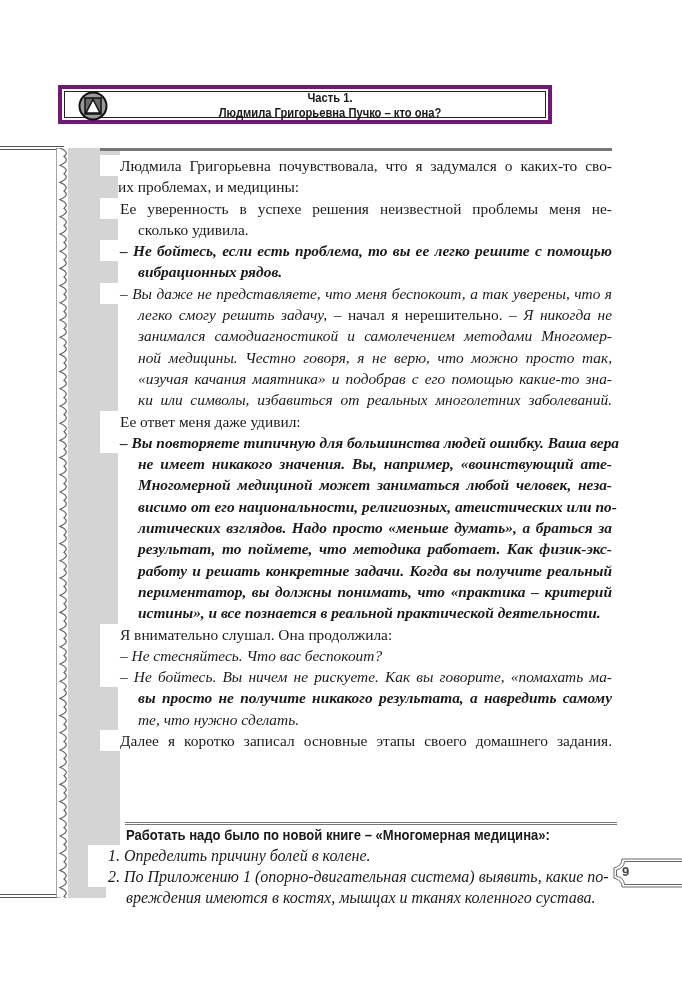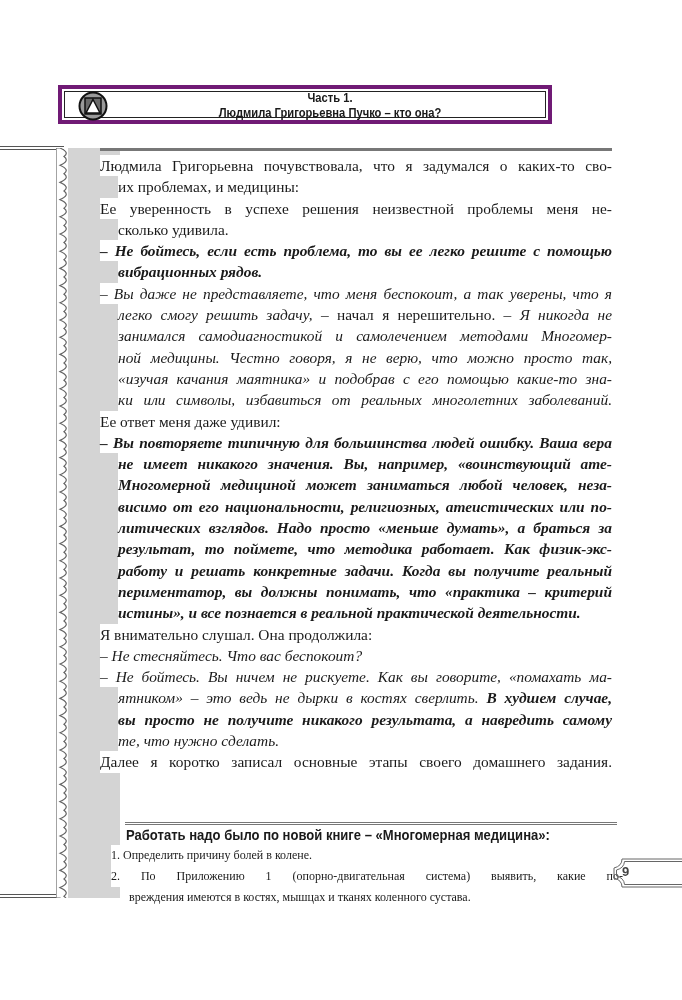--- a/index.html
+++ b/index.html
@@ -19,33 +19,33 @@
   
   .frame-line { position: absolute; left: 0; height: 4px; width: 64px;
          border-top: 1px solid #555; border-bottom: 1px solid #555; box-sizing: border-box; }
   .frame-scallop { position: absolute; left: 56px; width: 16px; }
   .gray-band { position: absolute; left: 68px; top: 148px; width: 52px; height: 750px; background: #d4d4d4; }
   .top-rule { position: absolute; left: 100px; top: 148px; width: 512px; height: 3px; background: #777; }
 
   
   .content { position: absolute; left: 100px; top: 155px; width: 512px; font-size: 15.4px; line-height: 21.3px; }
   .p { position: relative; margin: 0; }
-  .line { display: block; white-space: nowrap; }
+  .line { display: block; white-space: nowrap; padding-left: 20px; }
   .ind { padding-left: 18px; }
   .just { text-align: justify; text-align-last: justify; }
   .it { font-style: italic; }
   .bi { font-style: italic; font-weight: bold; }
   .bg { background: #fff; }
   .textcol { background: #fff; display: block; margin-left: 18px; }
 
   .section-rule { position: absolute; left: 125px; top: 822px; width: 492px; height: 3px;
          border-top: 1px solid #777; border-bottom: 1px solid #777; box-sizing: border-box; }
   .section-title { position: absolute; left: 126px; top: 826px; font-family: "Liberation Sans", "DejaVu Sans", sans-serif;
          font-weight: bold; font-size: 14.5px; line-height: 18px; transform: scaleX(0.9); transform-origin: left; white-space: nowrap; }
-  .list { position: absolute; left: 111px; top: 845px; width: 512px; font-size: 12px; line-height: 21px; }
+  .list { position: absolute; left: 88px; top: 845px; width: 512px; font-size: 16px; line-height: 21px; font-style: italic; }
 
   .page-num-box { position: absolute; left: 612px; top: 858px; width: 70px; height: 30px; }
   .page-num { position: absolute; left: 622px; top: 864px; font-family: "Liberation Sans", "DejaVu Sans", sans-serif;
          font-size: 13px; font-weight: bold; color: #444; }
 </style>
 </head>
 <body>
 
 <div class="hdr">
   <div class="hdr-inner"></div>
@@ -106,21 +106,20 @@
     <span class="line textcol">истины», и все познается в реальной практической деятельности.</span>
   </p>
   <p class="p">
     <span class="line bg">Я внимательно слушал. Она продолжила:</span>
   </p>
   <p class="p it">
     <span class="line bg">– Не стесняйтесь. Что вас беспокоит?</span>
   </p>
   <p class="p it">
     <span class="line just bg">– Не бойтесь. Вы ничем не рискуете. Как вы говорите, «помахать ма-</span>
-    <span class="line textcol just"><span>ятником» – это ведь не дырки в костях сверлить. </span><b>В худшем случае,</b></span>
     <span class="line textcol just" style="font-weight:bold">вы просто не получите никакого результата, а навредить самому</span>
     <span class="line textcol">те, что нужно сделать.</span>
   </p>
   <p class="p">
     <span class="line just bg">Далее я коротко записал основные этапы своего домашнего задания.</span>
   </p>
 </div>
 
 <div class="section-rule"></div>
 <div class="section-title">Работать надо было по новой книге – «Многомерная медицина»:</div>

